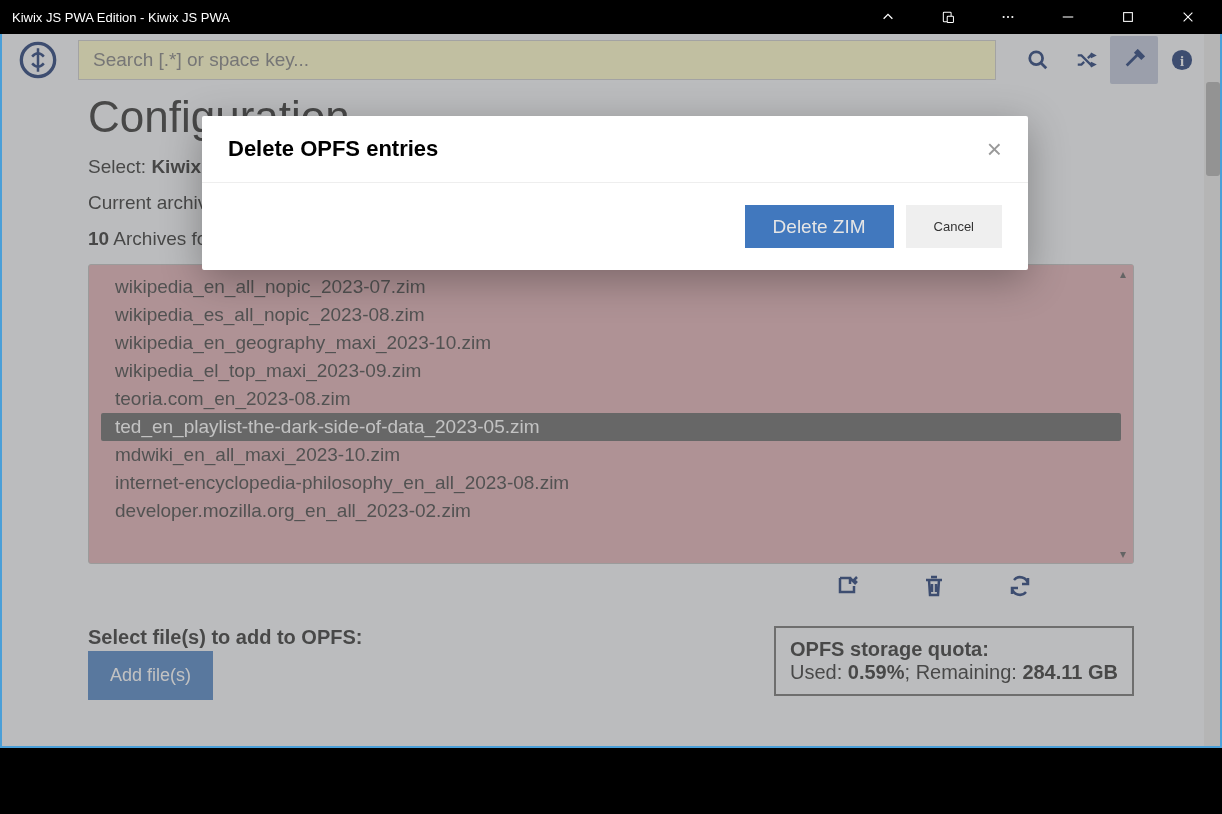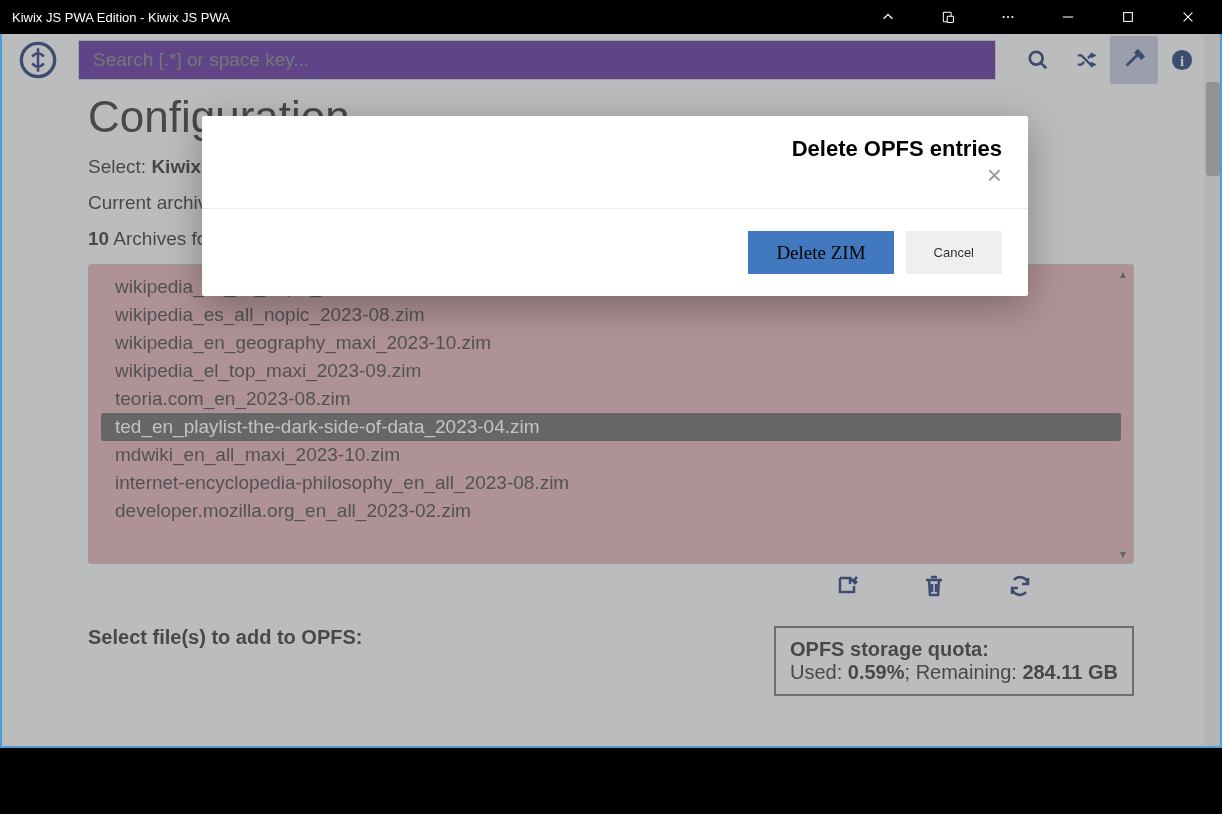--- a/index.html
+++ b/index.html
@@ -24,21 +24,21 @@
 .app-area {
   flex: 1; background: #f2f5f7; border: 2px solid #4a9fd8; border-top: none;
   position: relative; overflow: hidden;
 }
 
 .topbar {
   height: 52px; display: flex; align-items: center; padding: 0 14px; gap: 18px;
 }
 .logo { width: 44px; height: 44px; display: flex; align-items: center; justify-content: center; }
 .search-input {
-  flex: 1; height: 40px; background: #4c1d95; border: 1px solid #c6c6c6;
+  flex: 1; height: 40px; background: #fef9c3; border: 1px solid #c6c6c6;
   font-size: 19px; color: #888; padding: 0 14px; outline: none;
 }
 .topbar-icons { display: flex; align-items: center; gap: 0; }
 .topbar-btn {
   width: 48px; height: 48px; display: flex; align-items: center; justify-content: center;
   color: #0e2a6b; cursor: pointer; border-radius: 2px;
 }
 .topbar-btn.active { background: #b8c0d6; }
 
 .content {
@@ -90,29 +90,28 @@
 
 .dim-overlay {
   position: absolute; inset: 0; background: rgba(120,120,120,0.45);
   z-index: 50;
 }
 .modal {
   position: absolute; top: 82px; left: 200px; width: 826px; background: #fff;
   z-index: 60; box-shadow: 0 10px 40px rgba(0,0,0,0.3); border-radius: 2px;
 }
 .modal-head {
-  padding: 20px 26px; display: flex; align-items: flex-end;
+  padding: 20px 26px; display: flex; align-items: flex-start;
   border-bottom: 1px solid #eee;
-  flex-direction: column;
 }
 .modal-head h3 { font-size: 22px; font-weight: 600; flex: 1; }
 .modal-close { font-size: 26px; color: #999; cursor: pointer; line-height: 1; }
 .modal-body { padding: 24px 26px; font-size: 20px; line-height: 1.4; border-bottom: 1px solid #eee; }
 .modal-foot { padding: 22px 26px; display: flex; justify-content: flex-end; gap: 12px; }
-.btn-primary { background: #4178be; color: #000000; border: none; font-size: 19px; padding: 5px 28px; cursor: pointer; font-family: Liberation Serif, serif; }
+.btn-primary { background: #4178be; color: #e5e5e5; border: none; font-size: 19px; padding: 5px 28px; cursor: pointer; }
 .btn-secondary { background: #efefef; color: #333; border: none; font-size: 13px; padding: 14px 28px; cursor: pointer; }
 </style>
 </head>
 <body>
 
 <div class="window">
   <div class="titlebar">
     <div class="titlebar-title">Kiwix JS PWA Edition - Kiwix JS PWA</div>
     <div class="titlebar-icons">
       <div class="ic">
@@ -200,21 +199,21 @@
       </div>
 
       <div class="archive-box">
         <div class="arch-scroll-up">▴</div>
         <div id="archive-rows">
             <div class="archive-row">wikipedia_en_all_nopic_2023-07.zim</div>
             <div class="archive-row">wikipedia_es_all_nopic_2023-08.zim</div>
             <div class="archive-row">wikipedia_en_geography_maxi_2023-10.zim</div>
             <div class="archive-row">wikipedia_el_top_maxi_2023-09.zim</div>
             <div class="archive-row">teoria.com_en_2023-08.zim</div>
-            <div class="archive-row selected">ted_en_playlist-the-dark-side-of-data_2023-04.zim</div>
+            <div class="archive-row selected">ted_en_playlist-the-dark-side-of-data_2023-05.zim</div>
             <div class="archive-row">mdwiki_en_all_maxi_2023-10.zim</div>
             <div class="archive-row">internet-encyclopedia-philosophy_en_all_2023-08.zim</div>
             <div class="archive-row">developer.mozilla.org_en_all_2023-02.zim</div>
           </div>
         <div class="arch-scroll-down">▾</div>
       </div>
 
       <div class="action-row">
         <div class="act">
           <svg width="24" height="24" viewBox="0 0 24 24" fill="none" stroke="currentColor" stroke-width="2.5">
@@ -229,20 +228,21 @@
         <div class="act">
           <svg width="24" height="24" viewBox="0 0 24 24" fill="none" stroke="currentColor" stroke-width="2.5">
               <path d="M20 4v6h-6M4 20v-6h6M20 10A8 8 0 0 0 6 6M4 14a8 8 0 0 0 14 4"></path>
             </svg>
         </div>
       </div>
 
       <div class="bottom-row">
         <div class="bottom-left">
           <div class="select-label">Select file(s) to add to OPFS:</div>
+          <button class="addfiles">Add file(s)</button>
         </div>
         <div class="quota-box">
           <div><b>OPFS storage quota:</b></div>
           <div>
             <span>Used: </span><b>0.59%</b><span>; Remaining: </span><b>284.11 GB</b>
           </div>
         </div>
       </div>
     </div>
 

